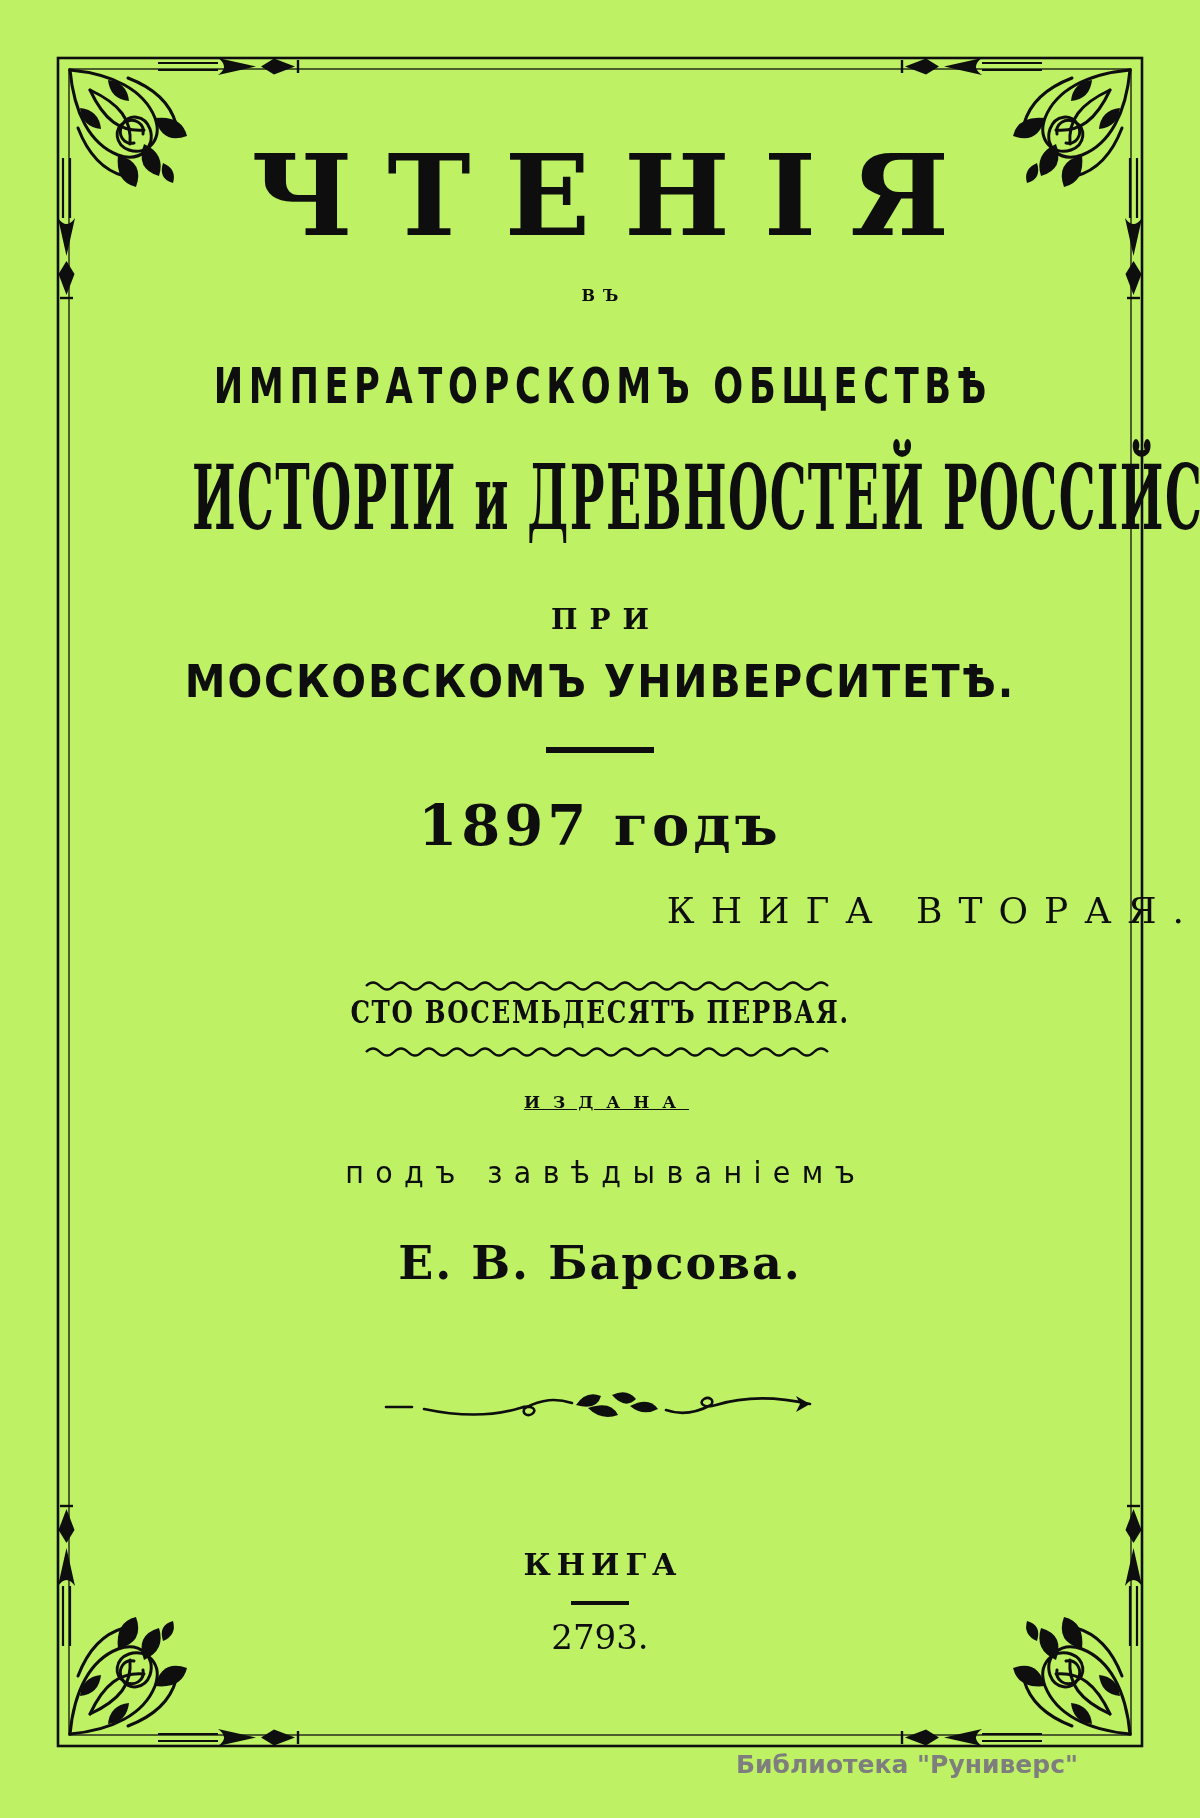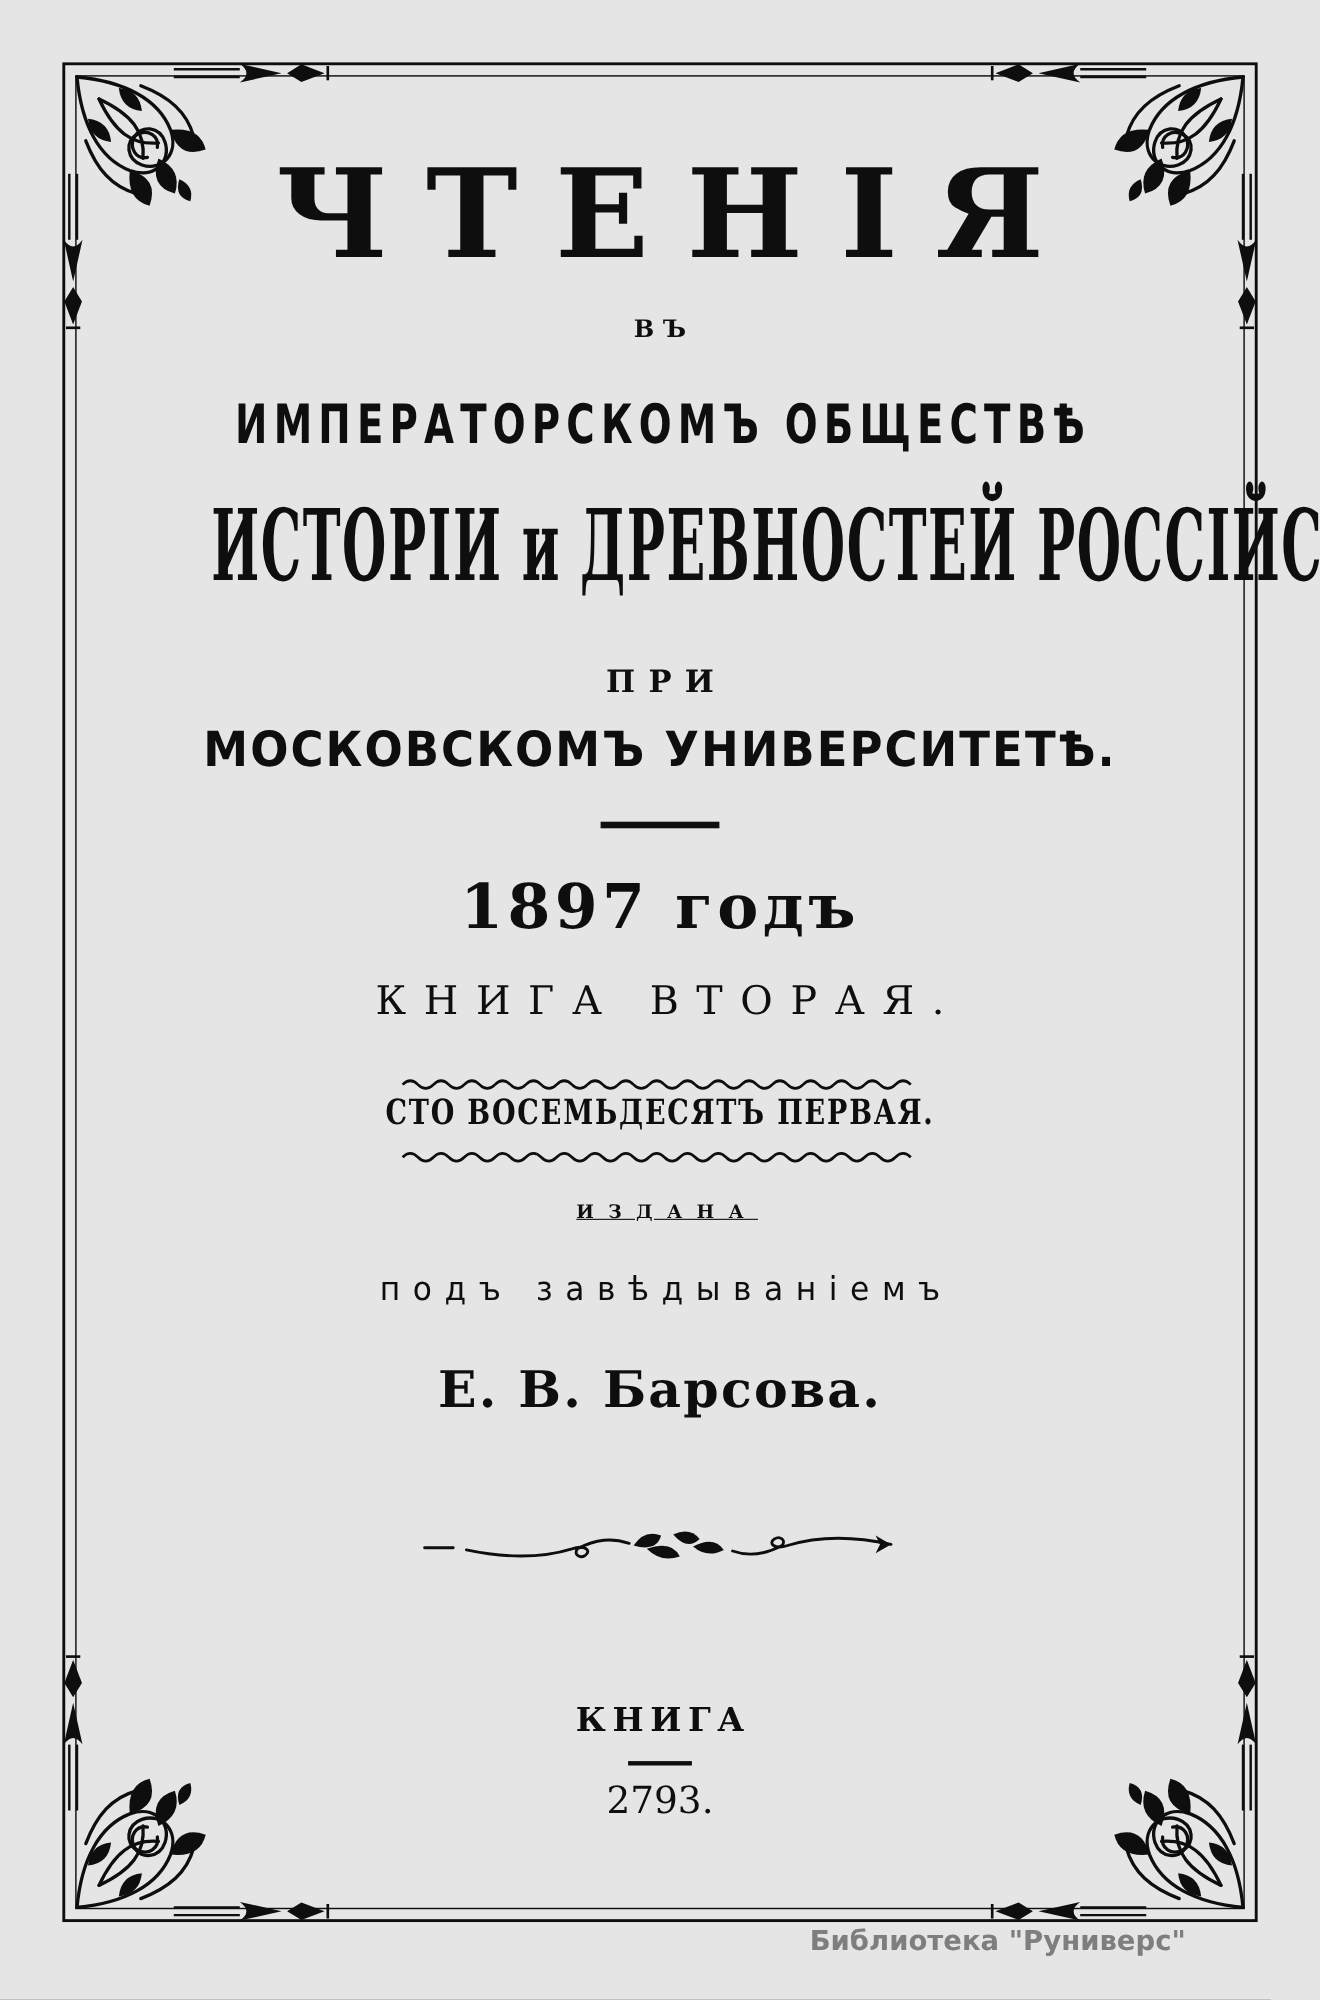--- a/index.html
+++ b/index.html
@@ -1,51 +1,51 @@
 <!DOCTYPE html>
 <html><head>
 <meta charset="utf-8">
 <style>
   html, body { margin: 0; padding: 0; background: #888; }
   .page {
     position: relative;
     width: 1200px;
     height: 1818px;
     margin: 0 auto;
-    background: #e5e5e5;
+    background: #bef264;
     overflow: hidden;
     font-family: "DejaVu Serif", serif;
     color: #0e0e0e;
   }
   .border-svg {
     position: absolute;
     left: 0; top: 0;
     width: 1200px; height: 1818px;
   }
   .txt {
     position: absolute;
     left: 0; right: 0;
     text-align: center;
     line-height: 1;
     white-space: nowrap;
     color: #0e0e0e;
   }
   .t-main      { top: 140px; font-size: 112px; font-weight: bold; letter-spacing: 34px; text-indent: 34px; }
-  .t-v         { top: 288px; font-size: 22px;  font-weight: bold; letter-spacing: 8px; text-indent: 8px; }
+  .t-v         { top: 288px; font-size: 16px;  font-weight: bold; letter-spacing: 8px; text-indent: 8px; }
   .t-society1  { top: 362px; font-size: 44px;  font-weight: bold; font-family: "DejaVu Sans", sans-serif;
                  letter-spacing: 7px; text-indent: 7px; transform: scale(0.80, 1.12); transform-origin: 50% top; }
   .t-society2  { top: 452px; font-size: 68px;  font-weight: bold; letter-spacing: 2px;
                  transform: scale(0.68, 1.32); transform-origin: 50% top; }
   .t-pri       { top: 606px; font-size: 28px;  font-weight: bold; letter-spacing: 12px; text-indent: 12px; }
   .t-univ      { top: 660px; font-size: 44px;  font-weight: bold; font-family: "DejaVu Sans", sans-serif;
                  letter-spacing: 2px; transform: scale(0.93, 1); transform-origin: 50% top; }
   .rule-1      { position: absolute; top: 747px; left: 50%; transform: translateX(-50%);
                  width: 108px; height: 6px; background: #0e0e0e; }
   .t-year      { top: 797px; font-size: 56px; font-weight: bold; letter-spacing: 4px; }
-  .t-book      { top: 893px; font-size: 36px; letter-spacing: 16px; text-indent: 16px; }
+  .t-book      { top: 893px; font-size: 36px; letter-spacing: 16px; text-indent: 16px; text-align: right; }
   .wave        { position: absolute; left: 50%; transform: translateX(-50%); width: 474px; height: 14px; }
   .wave-1      { top: 978px; }
   .wave-2      { top: 1044px; }
   .t-volume    { top: 997px; font-size: 30px; font-weight: bold; letter-spacing: 2px;
                  transform: scale(0.82, 1.05); transform-origin: 50% top; }
   .t-izdana    { top: 1094px; font-size: 17px; font-weight: bold; letter-spacing: 13px; text-indent: 13px; text-decoration: underline; }
   .t-edship    { top: 1158px; font-size: 30px; font-family: "DejaVu Sans", sans-serif;
                  letter-spacing: 12px; text-indent: 12px; transform: scale(0.95,1); transform-origin: 50% top; }
   .t-editor    { top: 1240px; font-size: 46px; font-weight: bold; letter-spacing: 2px; }
   .flourish    { position: absolute; top: 1384px; left: 50%; transform: translateX(-50%);

